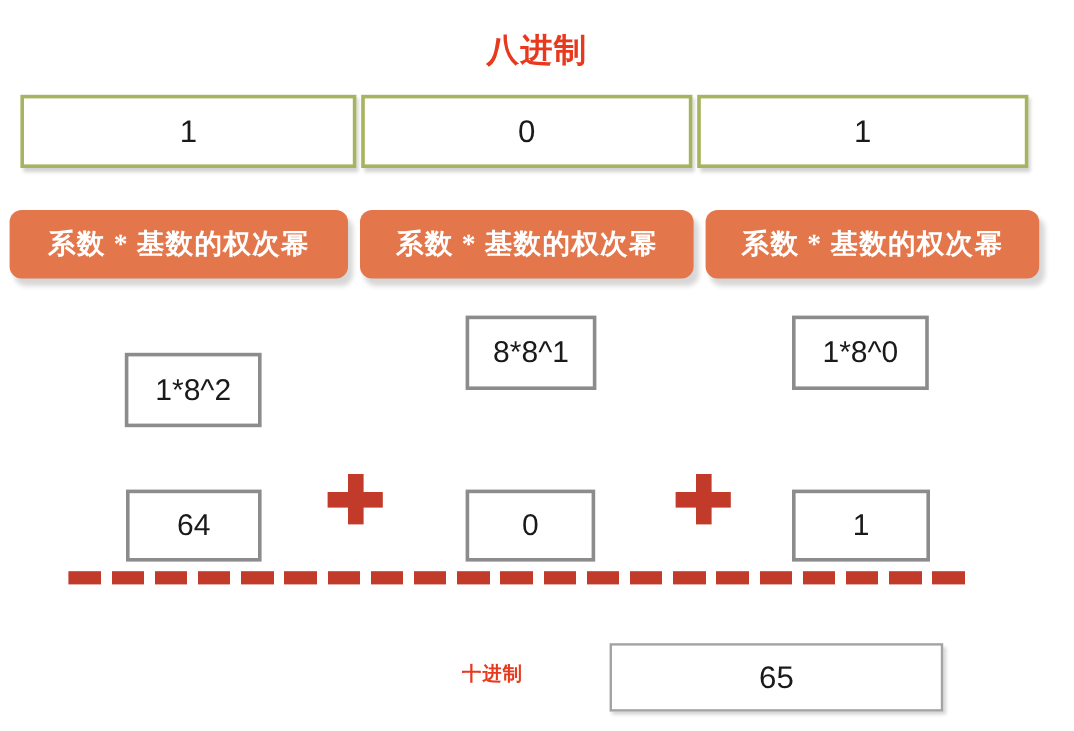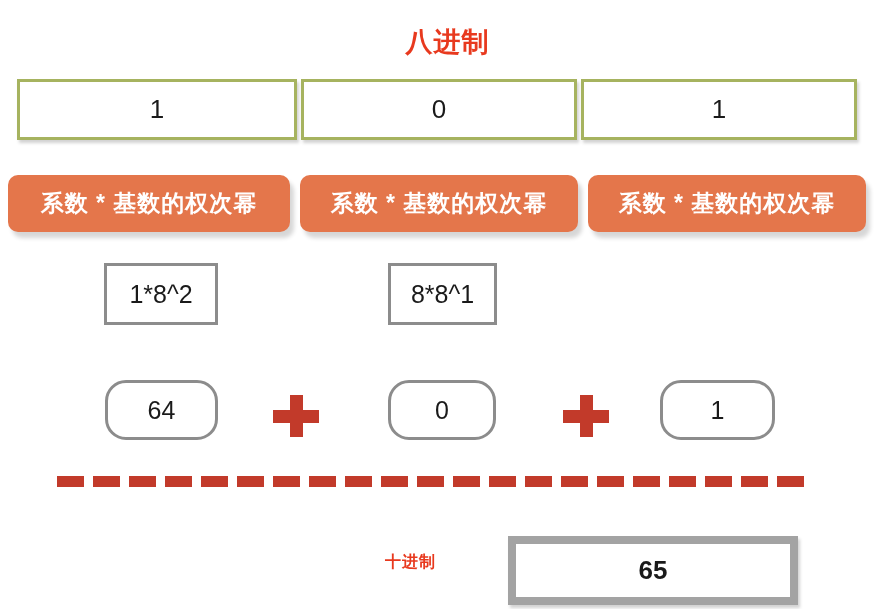--- a/index.html
+++ b/index.html
@@ -52,40 +52,41 @@
     background: #e4764b;
     border-radius: 10px;
     box-shadow: 4px 6px 4px rgba(0,0,0,0.16);
     display: flex;
     align-items: center;
     justify-content: center;
     color: #ffffff;
     font-weight: bold;
     font-size: 23px;
     letter-spacing: 1px;
+    font-family: Liberation Serif, serif;
   }
   #label-0 { left: 8px;   width: 282px; }
   #label-1 { left: 300px; width: 278px; }
   #label-2 { left: 588px; width: 278px; }
 
   .plain-box {
     background: #ffffff;
     border: 3px solid #8c8c8c;
     display: flex;
     align-items: center;
     justify-content: center;
     font-size: 25px;
     color: #1a1a1a;
   }
   .formula-box { top: 263px; height: 56px; }
-  #formula-0 { left: 104px; width: 108px; }
+  #formula-0 { left: 104px; width: 108px; margin-top: 31px; }
   #formula-1 { left: 388px; width: 103px; }
   #formula-2 { left: 660px; width: 108px; }
 
-  .product-box { top: 380px; height: 54px; border-radius: 21px; }
+  .product-box { top: 408px; height: 54px; }
   #product-0 { left: 105px; width: 107px; }
   #product-1 { left: 388px; width: 102px; }
   #product-2 { left: 660px; width: 109px; }
 
   .plus-cross {
     width: 46px;
     height: 42px;
     top: 395px;
   }
   #plus-0 { left: 273px; }
@@ -120,47 +121,47 @@
     left: 385px;
     top: 552px;
     font-size: 16px;
   }
   #result-box {
     left: 508px;
     top: 536px;
     width: 274px;
     height: 53px;
     background: #ffffff;
-    border: 8px solid #a3a3a3;
+    border: 2px solid #a3a3a3;
     box-shadow: 2px 3px 3px rgba(0,0,0,0.18);
     display: flex;
     align-items: center;
     justify-content: center;
     font-size: 26px;
     color: #1a1a1a;
-    font-weight: bold;
   }
 </style>
 </head>
 <body>
 
 <div id="canvas">
 
   <div id="octal-title" class="abs red-title">八进制</div>
 
   <div id="digit-0" class="abs digit-cell">1</div>
   <div id="digit-1" class="abs digit-cell">0</div>
   <div id="digit-2" class="abs digit-cell">1</div>
 
   <div id="label-0" class="abs label-box">系数 * 基数的权次幂</div>
   <div id="label-1" class="abs label-box">系数 * 基数的权次幂</div>
   <div id="label-2" class="abs label-box">系数 * 基数的权次幂</div>
 
   <div id="formula-0" class="abs plain-box formula-box">1*8^2</div>
   <div id="formula-1" class="abs plain-box formula-box">8*8^1</div>
+  <div id="formula-2" class="abs plain-box formula-box">1*8^0</div>
 
   <div id="product-0" class="abs plain-box product-box">64</div>
   <div id="plus-0" class="abs plus-cross">
     <span class="bar-h"></span>
     <span class="bar-v"></span>
   </div>
   <div id="product-1" class="abs plain-box product-box">0</div>
   <div id="plus-1" class="abs plus-cross">
     <span class="bar-h"></span>
     <span class="bar-v"></span>

